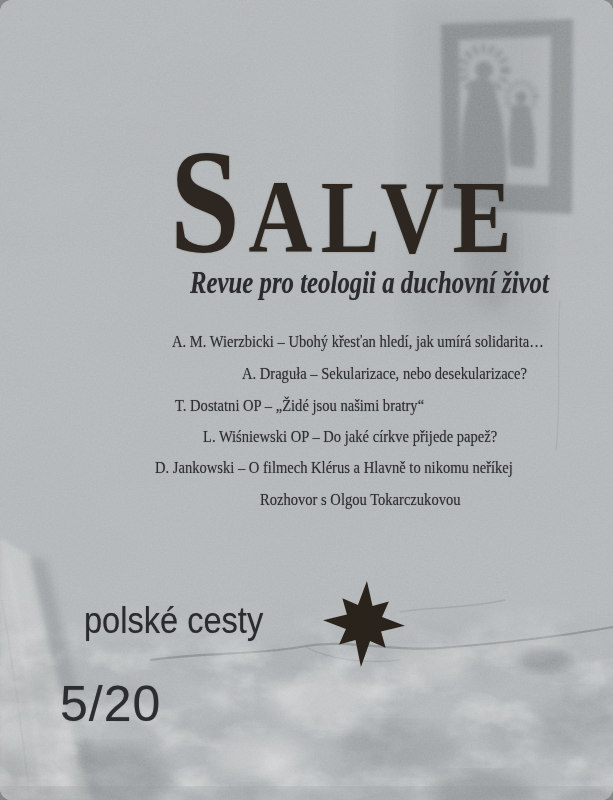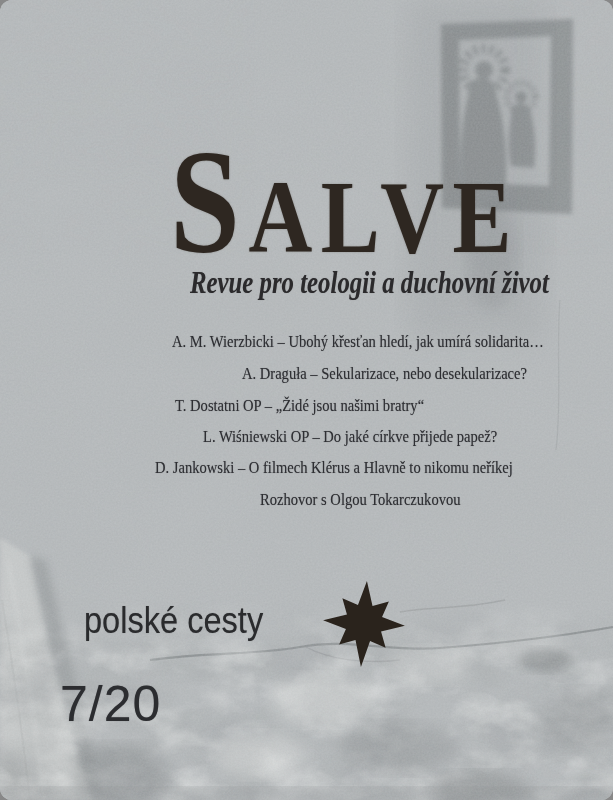--- a/index.html
+++ b/index.html
@@ -190,21 +190,21 @@
     <div class="txt article a0">A. M. Wierzbicki – Ubohý křesťan hledí, jak umírá solidarita…</div>
     <div class="txt article a1">A. Draguła – Sekularizace, nebo desekularizace?</div>
     <div class="txt article a2">T. Dostatni OP – „Židé jsou našimi bratry“</div>
     <div class="txt article a3">L. Wiśniewski OP – Do jaké církve přijede papež?</div>
     <div class="txt article a4">D. Jankowski – O filmech Klérus a Hlavně to nikomu neříkej</div>
     <div class="txt article a5">Rozhovor s Olgou Tokarczukovou</div>
   </div>
 
   <div class="txt theme">polské cesty</div>
 
-  <div class="txt issue">7/20</div>
+  <div class="txt issue">5/20</div>
 
   <div class="star-wrap">
     <svg width="100" height="100" viewBox="0 0 100 100" aria-hidden="true">
       <g transform="translate(48,49) rotate(4)">
         <polygon fill="#2a231c" points="0,-42 7.3,-17.6 23.3,-23.3 17.6,-7.3 41,0 17.6,7.3 23.3,23.3 7.3,17.6 0,44 -7.3,17.6 -23.3,23.3 -17.6,7.3 -41,0 -17.6,-7.3 -23.3,-23.3 -7.3,-17.6"></polygon>
       </g>
     </svg>
   </div>
 
 </div>

